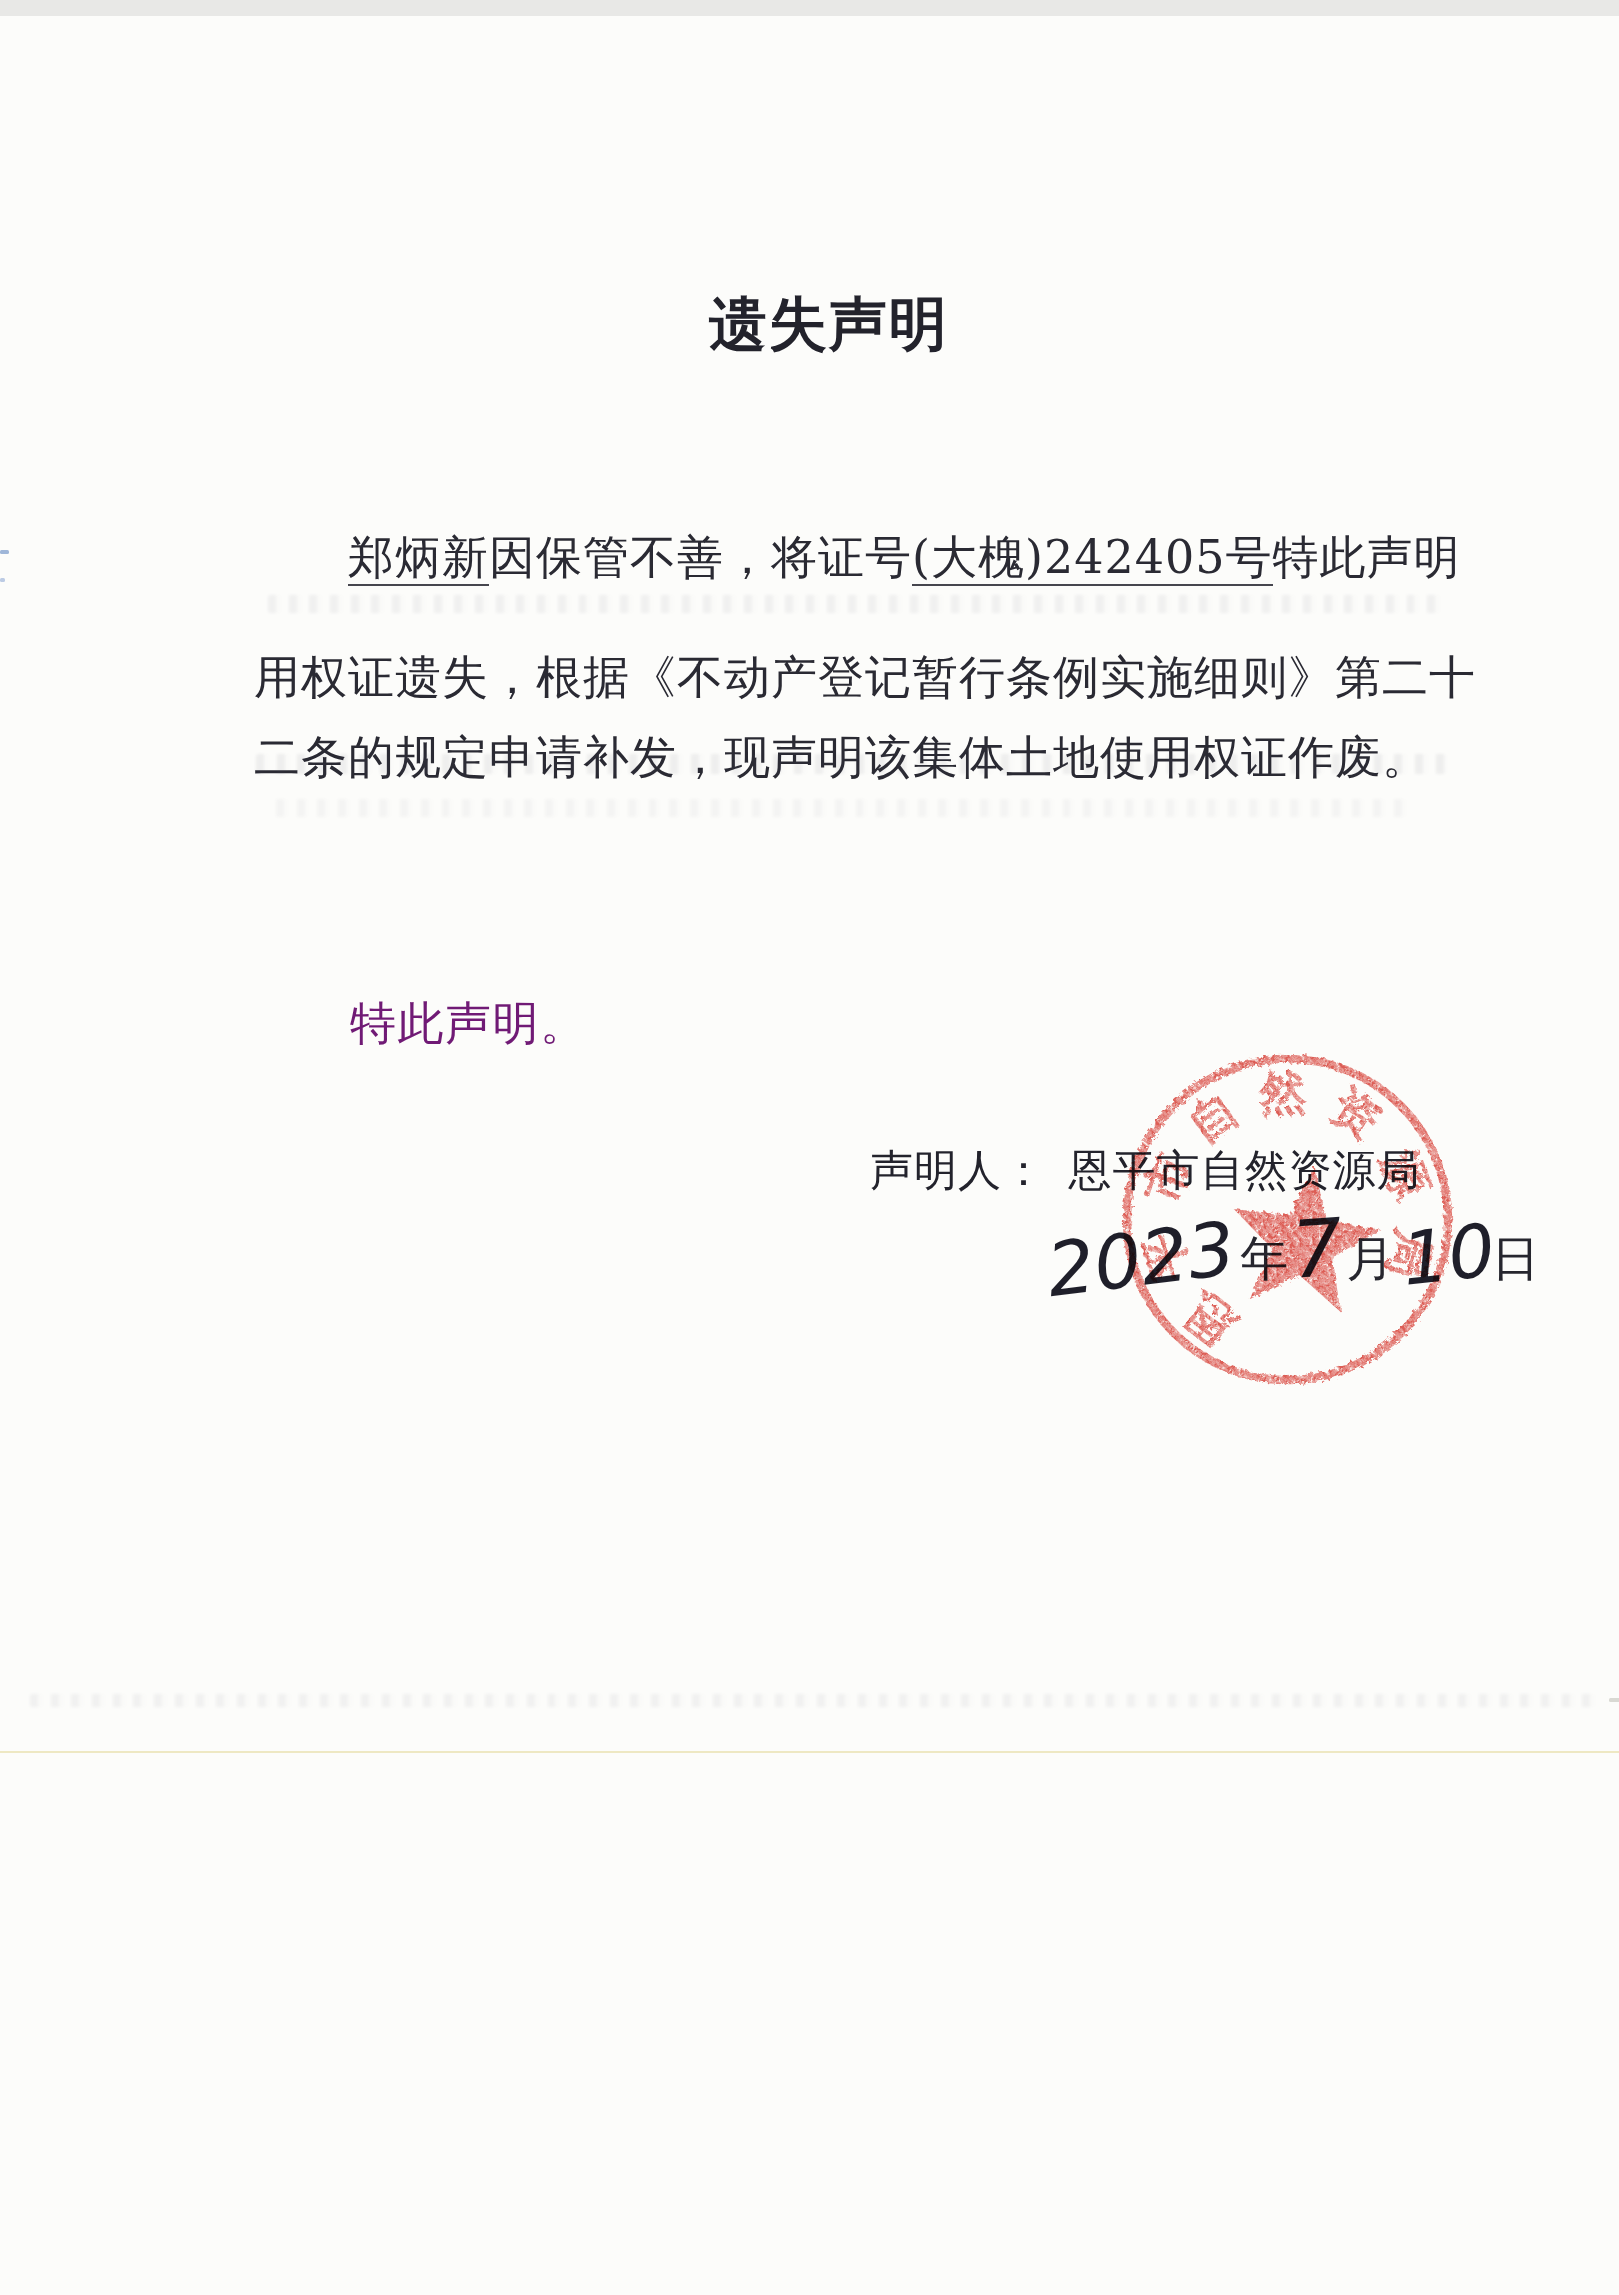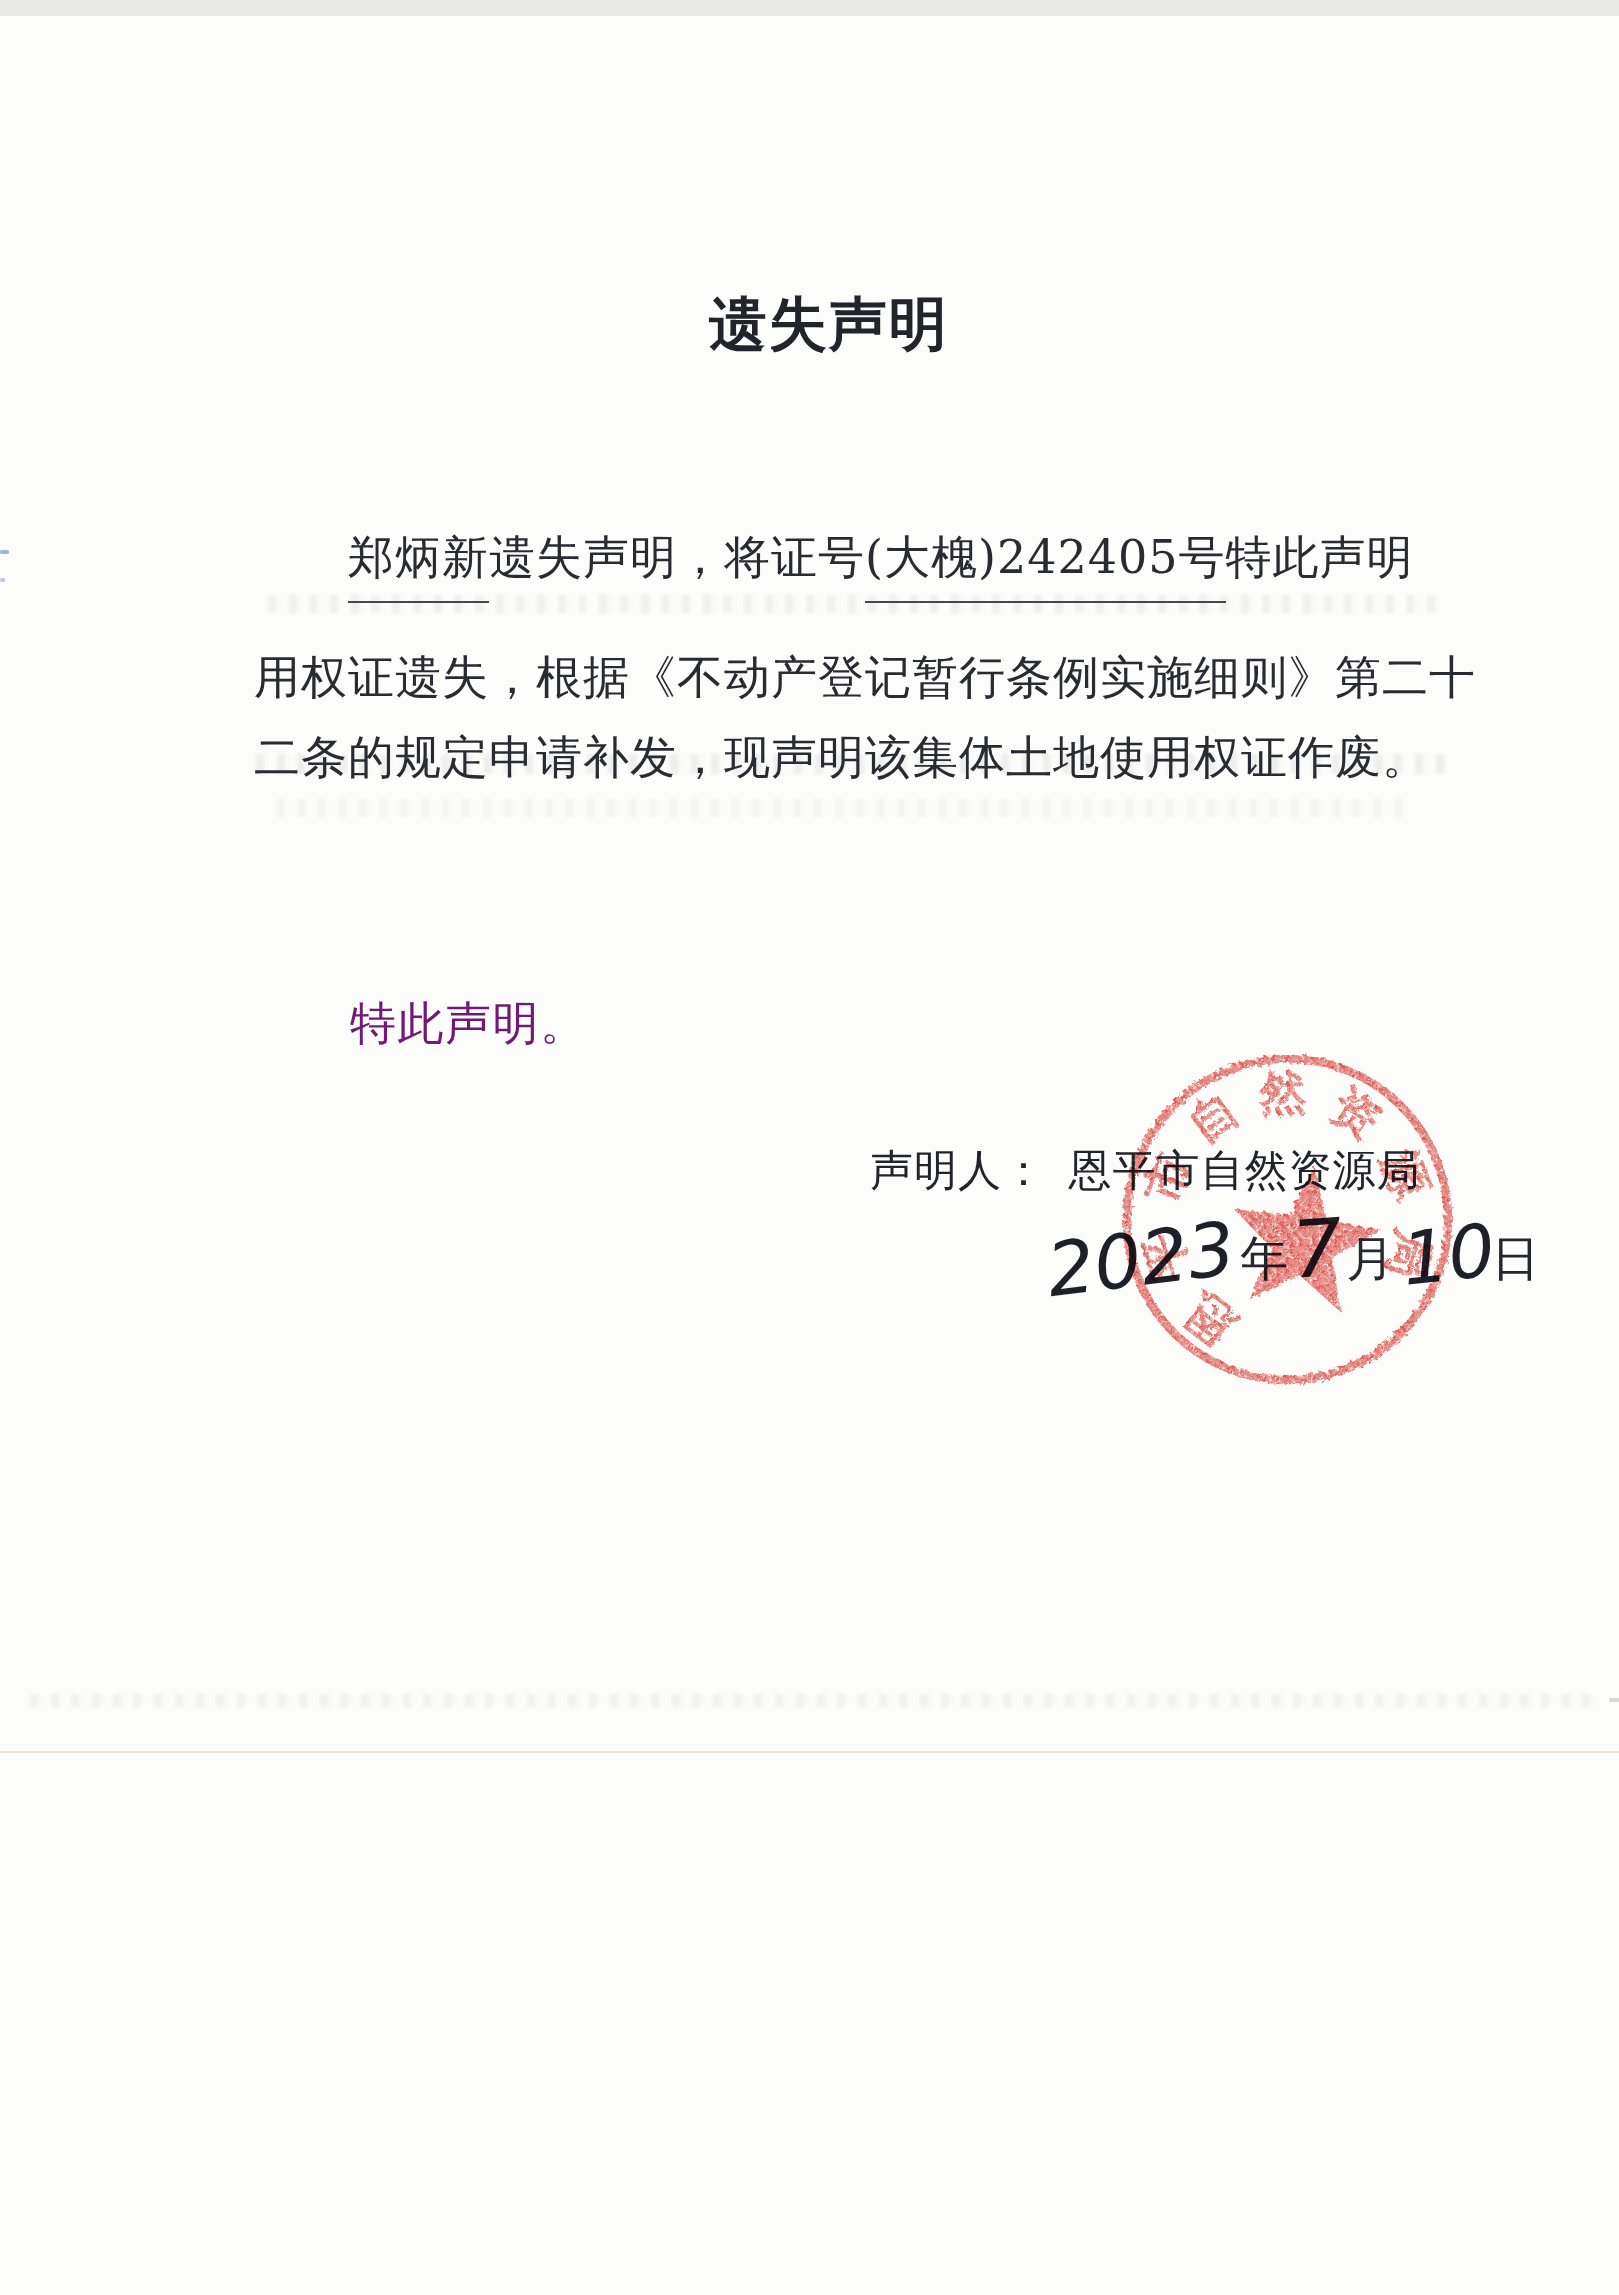--- a/index.html
+++ b/index.html
@@ -35,21 +35,21 @@
     letter-spacing: 1px;
     line-height: 1.1;
     white-space: nowrap;
     color: #2a2a33;
   }
   .para-line-1 { top: 516px; padding-left: 94px; }
   .para-line-2 { top: 636px; }
   .para-line-3 { top: 716px; }
   .u-line {
     border-bottom: 2.5px solid #46464e;
-    padding-bottom: 17px;
+    padding-bottom: 0;
   }
   .closing {
     position: absolute;
     top: 977px;
     left: 350px;
     font-size: 46px;
     letter-spacing: 1.5px;
     color: #701a75;
   }
   .sig-line {
@@ -130,21 +130,21 @@
   .m3 { top: 1682px; right: 0; width: 10.8px; height: 3.9px; background: #d9d9d3; }
 </style>
 </head>
 <body>
 
 <div class="page">
 
   <div class="title">遗失声明</div>
 
   <div class="para-line para-line-1">
-    <span class="u-line">郑炳新</span><span>遗失声明，将证号</span><span class="u-line">(大槐)242405号</span><span>特此声明</span>
+    <span class="u-line">郑炳新</span><span>因保管不善，将证号</span><span class="u-line">(大槐)242405号</span><span>特此声明</span>
   </div>
   <div class="para-line para-line-2">
     <span>用权证遗失，根据《不动产登记暂行条例实施细则》第二十</span>
   </div>
   <div class="para-line para-line-3">
     <span>二条的规定申请补发，现声明该集体土地使用权证作废。</span>
   </div>
 
   <div class="closing">特此声明。</div>
 

